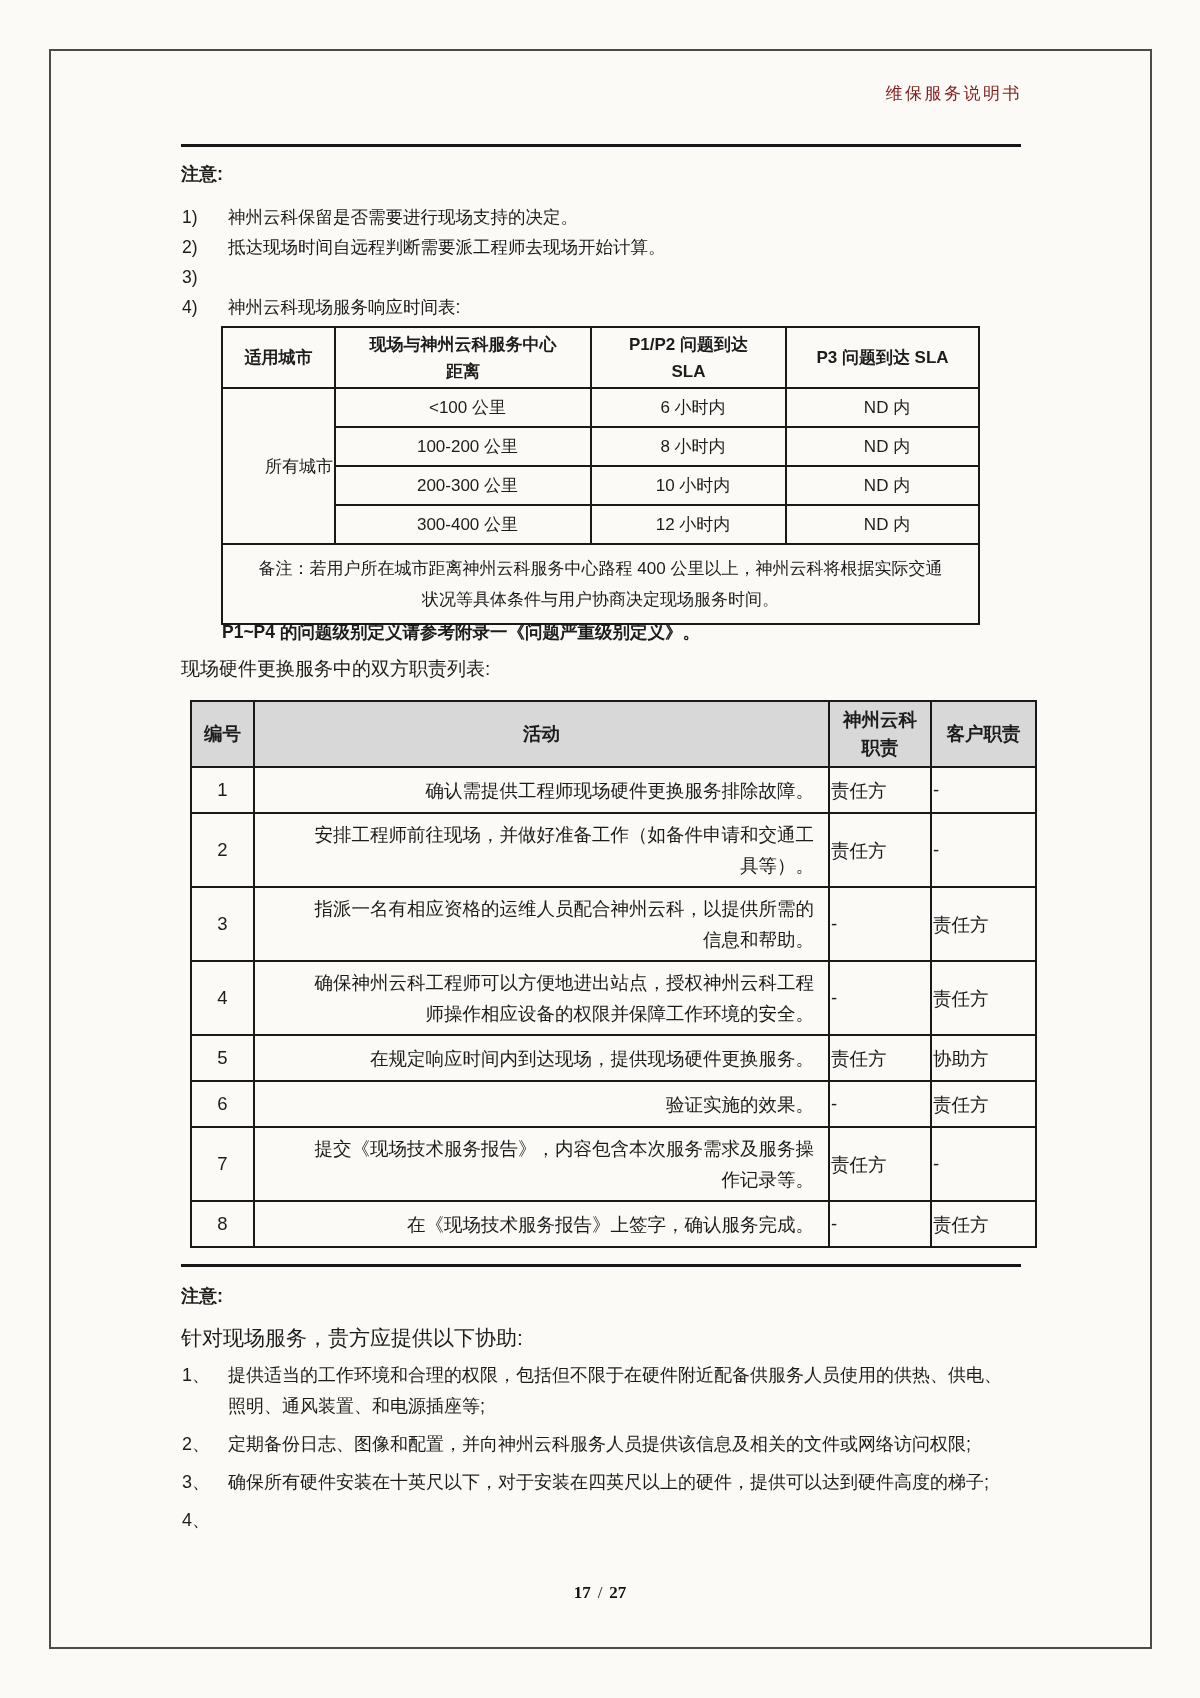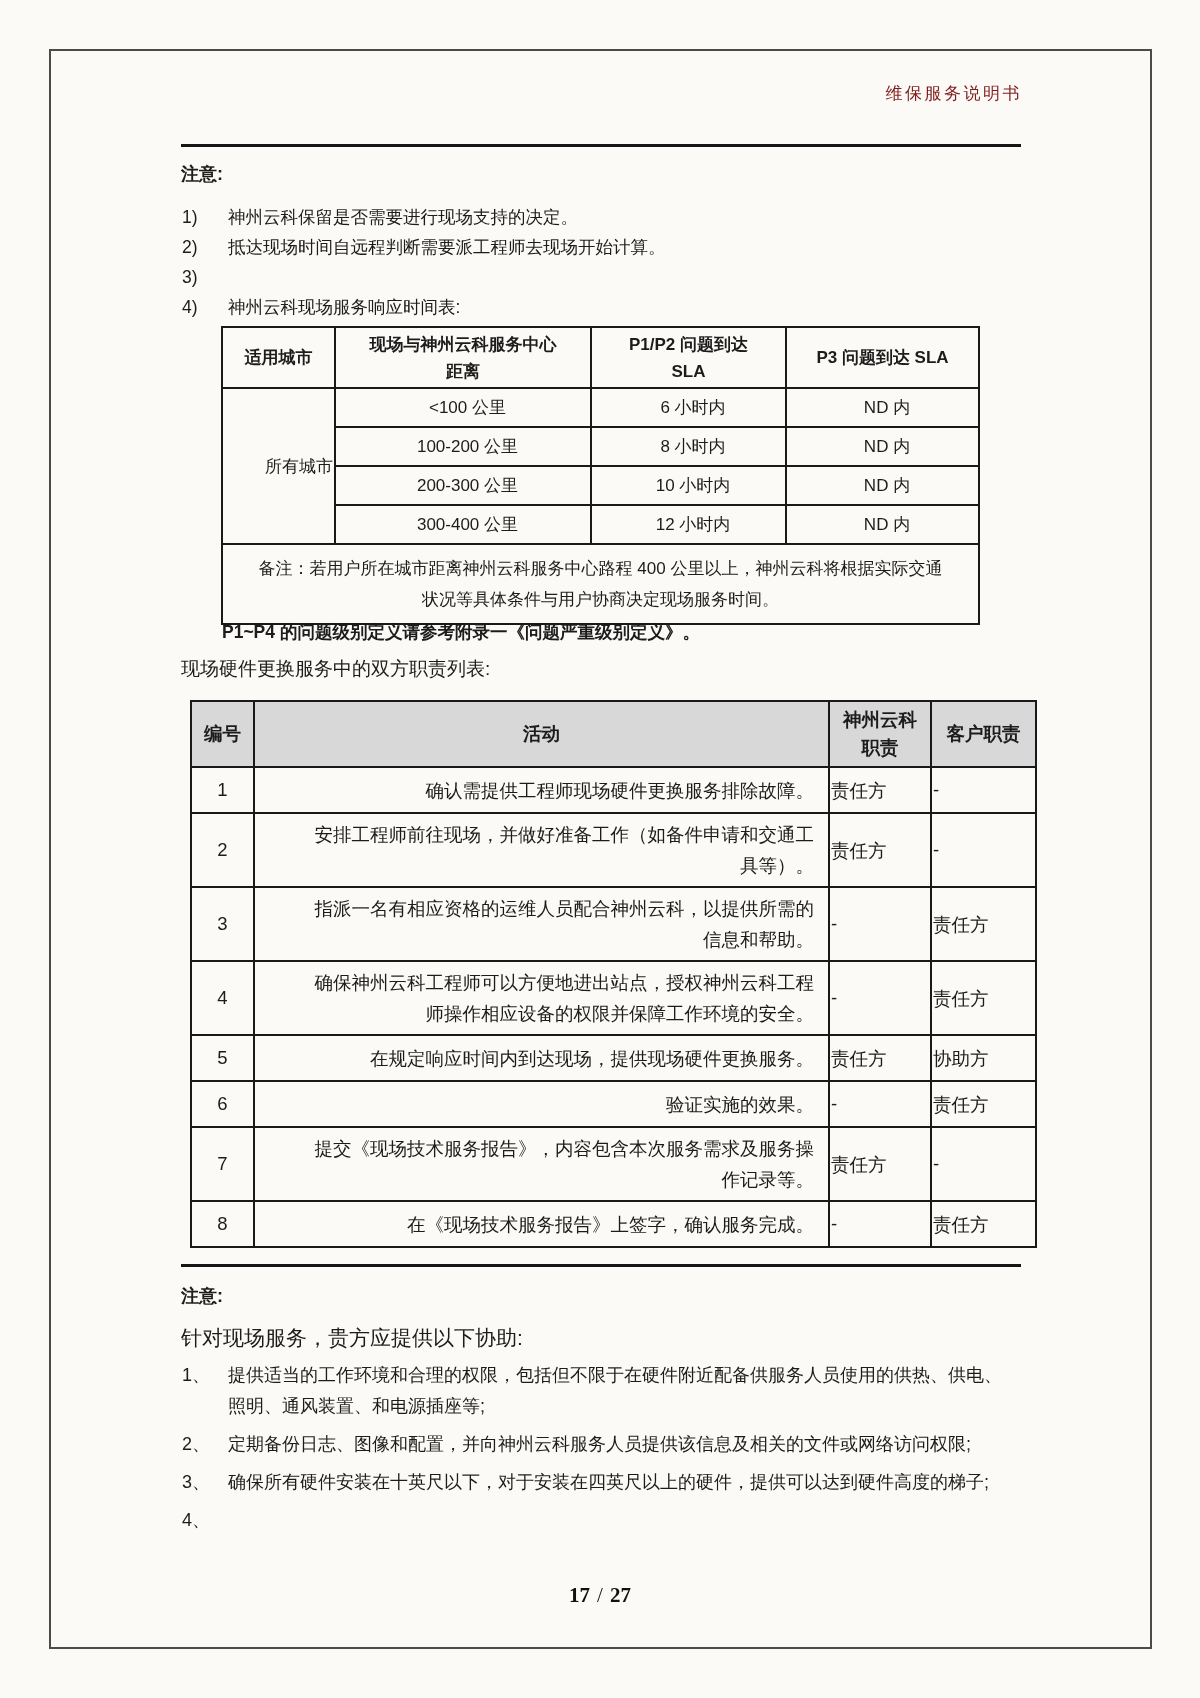--- a/index.html
+++ b/index.html
@@ -64,21 +64,21 @@
   #table2 td.cell-no { text-align:center; }
   #table2 td.cell-activity {
     text-align:right; padding:5px 14px; line-height:31px; white-space:pre-line;
   }
   #table2 td.cell-role { text-align:left; }
 
   #intro2 { position:absolute; left:181px; top:1324px; font-size:21px; }
 
   #footer {
     position:absolute; top:1583px; left:0; width:100%; text-align:center;
-    font-family:"Liberation Serif","DejaVu Serif",serif; font-size:21px; color:#111;
+    font-family:"Liberation Serif","DejaVu Serif",serif; font-size:17px; color:#111;
   }
   #footer .pagenum { font-weight:bold; }
   #footer .sep { margin:0 7px; font-weight:normal; }
 </style>
 </head>
 <body>
 
 <div class="frame"></div>
 
 <div class="header-title">维保服务说明书</div>

